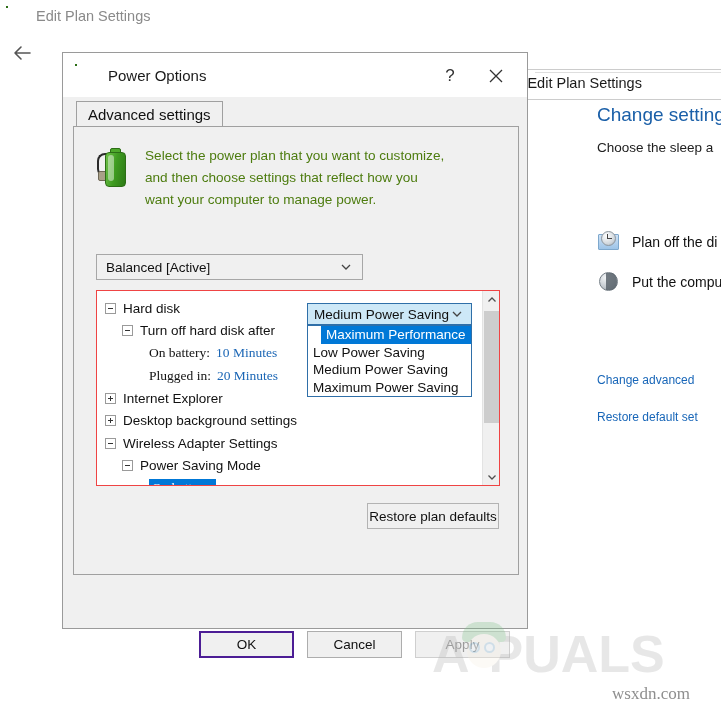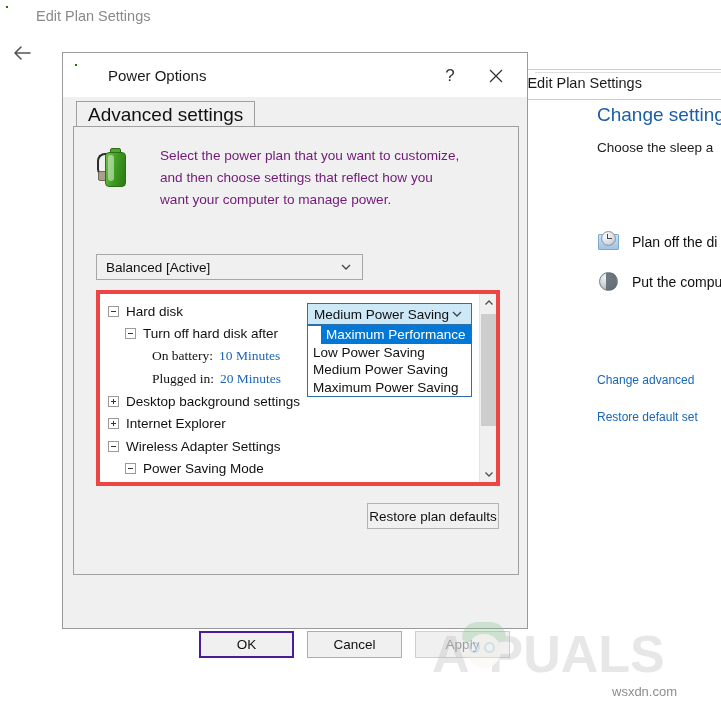--- a/index.html
+++ b/index.html
@@ -156,38 +156,38 @@
   
   .tabstrip {
     position: absolute; left: 10px; top: 4px; width: 446px; height: 26px;
   }
   .tab {
     position: absolute; left: 3px; top: 0;
     height: 26px; padding: 4px 11px;
     background: #f0f0f0;
     border: 1px solid #a0a0a0; border-bottom: none;
     display: flex; align-items: center;
-    font-size: 19px; color: #111;
+    font-size: 15px; color: #111;
     box-sizing: border-box; cursor: pointer;
   }
   .tabpanel {
     position: absolute; left: 10px; top: 29px;
     width: 446px; height: 449px;
     background: #f0f0f0;
     border: 1px solid #a0a0a0;
     box-sizing: border-box;
   }
 
   .intro {
     position: absolute; left: 22px; top: 18px;
     display: flex; align-items: flex-start;
   }
   .intro-txt {
-    margin-left: 24px;
-    font-size: 13.6px; color: #701a75;
+    margin-left: 9px;
+    font-size: 13.6px; color: #4d7c0f;
     line-height: 22px; width: 300px;
   }
 
   .ico-battery { width: 40px; height: 48px; position: relative; flex: none; }
   .ico-battery .cell {
     position: absolute; left: 9px; top: 7px; width: 21px; height: 35px;
     border-radius: 4px;
     background: linear-gradient(100deg, #6fc24a 0%, #3f9c21 48%, #2d7a16 100%);
     border: 1px solid #2c6e16; box-sizing: border-box;
   }
@@ -220,21 +220,21 @@
     cursor: pointer;
   }
   .plan-select .lbl { margin-left: 9px; }
   .plan-select .chev { position: absolute; right: 9px; top: 5px; }
 
   
   .tree-wrap {
     position: absolute; left: 22px; top: 163px;
     width: 404px; height: 196px;
     background: #ffffff;
-    border: 4px solid #ef4444;
+    border: 1px solid #ef4444;
     box-sizing: border-box;
     overflow: hidden;
   }
   .tree {
     position: absolute; left: 0; top: 0; right: 17px; bottom: 0;
     padding: 6px 0 0 0;
   }
   .tnode {
     position: relative; height: 22.5px;
     display: flex; align-items: center;
@@ -368,22 +368,22 @@
   .wm-face .eyeL, .wm-face .eyeR {
     position: absolute; top: 20px; width: 11px; height: 11px;
     border: 2px solid #86b8d8; border-radius: 50%; background: #eef6fb;
     box-sizing: border-box;
   }
   .wm-face .eyeL { left: 7px; }
   .wm-face .eyeR { left: 22px; }
 
   .wsxdn {
     position: absolute; left: 612px; top: 684px;
-    font-size: 13px; color: #8e8e8e;
-    font-family: Liberation Sans, sans-serif;
+    font-size: 17px; color: #8e8e8e;
+    font-family: Liberation Serif, serif;
   }
 
   
   .bat-sm { position: relative; width: 100%; height: 100%; }
   .bat-sm .b {
     position: absolute; left: 30%; top: 12%; width: 48%; height: 72%;
     border-radius: 2px;
     background: linear-gradient(100deg, #73c84e, #2f8417);
     border: 1px solid #2b6d15; box-sizing: border-box;
   }
@@ -521,26 +521,26 @@
               <span class="tval">10 Minutes</span>
             </div>
 
             <div class="tnode ind2 leafrow">
               <span class="llabel">Plugged in:</span>
               <span class="tval">20 Minutes</span>
             </div>
 
             <div class="tnode ind0">
               <span class="exp plus"></span>
-              <span class="tlabel">Desktop background settings</span>
+              <span class="tlabel">Internet Explorer</span>
             </div>
 
             <div class="tnode ind0">
               <span class="exp plus"></span>
-              <span class="tlabel">Internet Explorer</span>
+              <span class="tlabel">Desktop background settings</span>
             </div>
 
             <div class="tnode ind0">
               <span class="exp"></span>
               <span class="tlabel">Wireless Adapter Settings</span>
             </div>
 
             <div class="tnode ind1">
               <span class="exp"></span>
               <span class="tlabel">Power Saving Mode</span>

